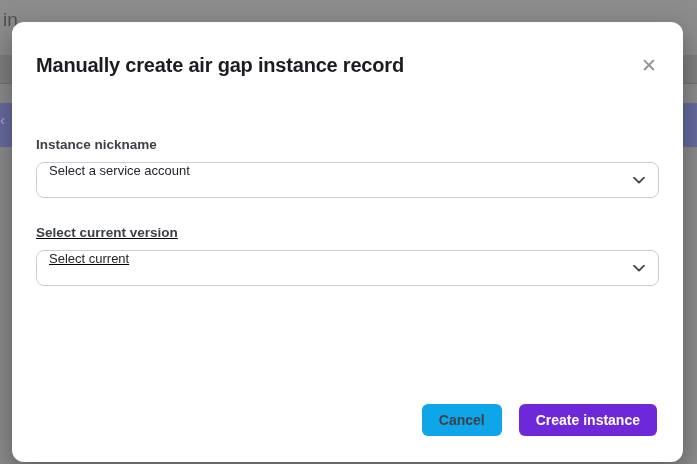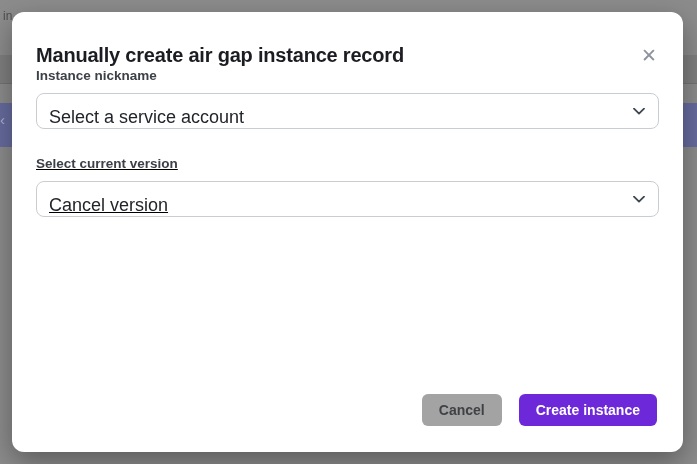--- a/index.html
+++ b/index.html
@@ -6,86 +6,86 @@
   body{
     width:697px;height:464px;position:relative;overflow:hidden;
     background:#8c8c8c;
     font-family:"Liberation Sans","DejaVu Sans",sans-serif;
     -webkit-font-smoothing:antialiased;
   }
 
   
   .peek-text{
     position:absolute;top:9px;left:3px;
-    font-size:12px;color:#4e4f53;z-index:0;
+    font-size:19px;color:#4e4f53;z-index:0;
   }
   .band-dark{
     position:absolute;top:55px;left:0;right:0;height:28px;
     background:#7f7f7f;border-bottom:1px solid #737373;z-index:0;
   }
   .band-purple{
     position:absolute;top:103px;left:0;right:0;height:44px;
     background:#666b9e;z-index:0;
   }
   .band-mark{
     position:absolute;top:112px;left:0px;
     font-size:15px;color:#aeb3d6;z-index:0;line-height:16px;
   }
 
   
   .modal{
-    position:absolute;left:12px;top:12px;width:671px;height:440px;
+    position:absolute;left:12px;top:22px;width:671px;height:440px;
     background:#ffffff;border-radius:12px;box-sizing:border-box;
     padding:0 24px;z-index:1;
     box-shadow:0 10px 28px rgba(0,0,0,0.35);
   }
   .modal-header{
     display:flex;justify-content:space-between;align-items:flex-start;
     margin-top:30px;
   }
   .modal-title{
     font-size:20px;line-height:26px;font-weight:700;color:#1b1d22;
     letter-spacing:-0.2px;margin:0;
   }
   .close-btn{
     background:none;border:none;padding:0;margin:4px 2px 0 0;
     font-size:19px;line-height:19px;color:#8f949c;cursor:pointer;
     font-family:"DejaVu Sans",sans-serif;font-weight:400;
   }
 
-  .form{}
+  .form{margin-top:59px;}
   .form-group + .form-group{margin-top:27px;text-decoration:underline;}
   .field-label{
     display:block;font-size:13.5px;font-weight:700;color:#3c4047;
     margin-bottom:10px;
   }
   .control{
     height:36px;border:1px solid #c9cdd3;border-radius:8px;background:#fff;
-    display:flex;align-items:flex-end;box-sizing:border-box;
-    padding:0 12px;font-size:18px;color:#22252a;position:relative;
+    display:flex;align-items:flex-start;box-sizing:border-box;
+    padding:0 12px;font-size:13px;color:#22252a;position:relative;
     width:100%;cursor:pointer;
   }
   .control .chevron{
     position:absolute;right:13px;top:50%;transform:translateY(-42%);
     display:inline-flex;
   }
   input.control{
     cursor:text;font-family:"Liberation Sans","DejaVu Sans",sans-serif;
   }
   input.control::placeholder{color:#8b919d;opacity:1;}
 
   .footer{
     position:absolute;right:26px;bottom:26px;display:flex;gap:17px;
   }
   .btn{
     height:32px;border:none;border-radius:6px;cursor:pointer;
     font-size:14px;font-weight:600;padding:0 17px;
     font-family:"Liberation Sans","DejaVu Sans",sans-serif;
   }
-  .btn-cancel{background:#a3a3a3;color:#3f4147;}
+  .btn-cancel{background:#0ea5e9;color:#3f4147;}
   .btn-primary{background:#6d28d9;color:#ffffff;}
 </style>
 </head>
 <body>
 
 <span class="peek-text">in</span>
 <div class="band-dark"></div>
 <div class="band-purple"></div>
 <span class="band-mark">‹</span>
 
@@ -106,21 +106,21 @@
           <svg width="12" height="8" viewBox="0 0 12 8">
               <path d="M1 1l5 5 5-5" stroke="#3f4750" stroke-width="1.8" fill="none" stroke-linecap="round" stroke-linejoin="round"></path>
             </svg>
         </span>
       </div>
     </div>
 
     <div class="form-group">
       <span class="field-label">Select current version</span>
       <div class="control">
-        <span>Cancel version</span>
+        <span>Select current</span>
         <span class="chevron">
           <svg width="12" height="8" viewBox="0 0 12 8">
               <path d="M1 1l5 5 5-5" stroke="#3f4750" stroke-width="1.8" fill="none" stroke-linecap="round" stroke-linejoin="round"></path>
             </svg>
         </span>
       </div>
     </div>
 
     <div class="form-group">
     </div>

